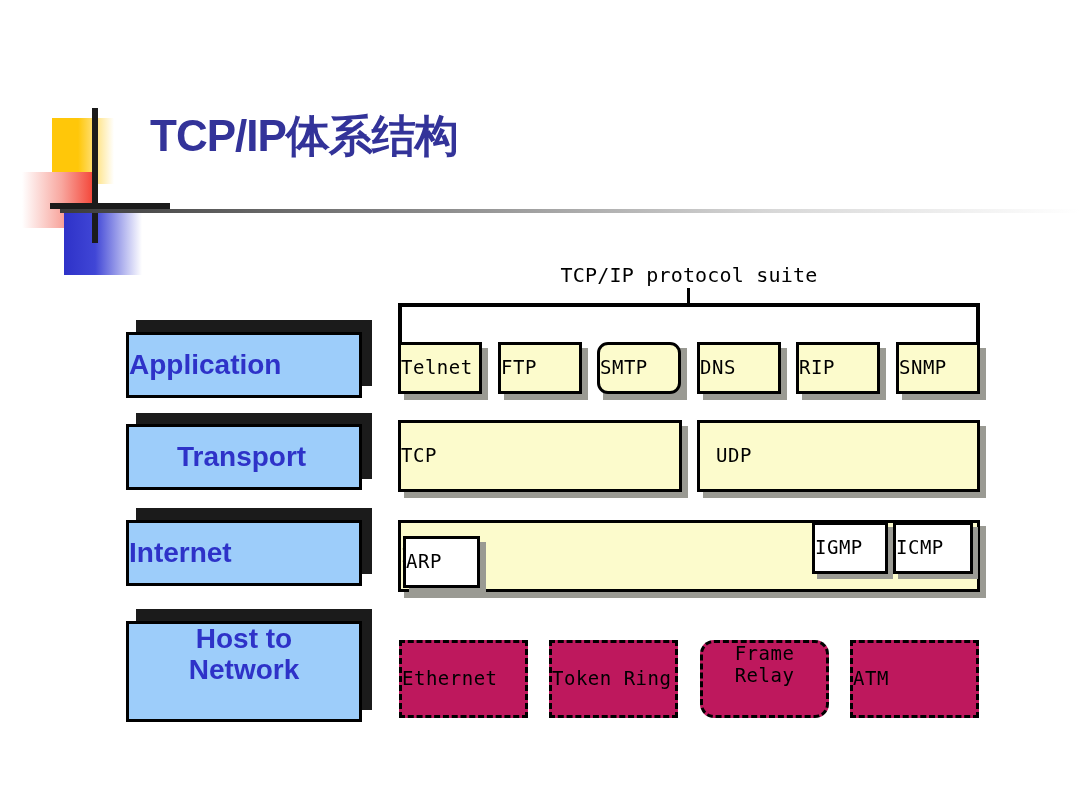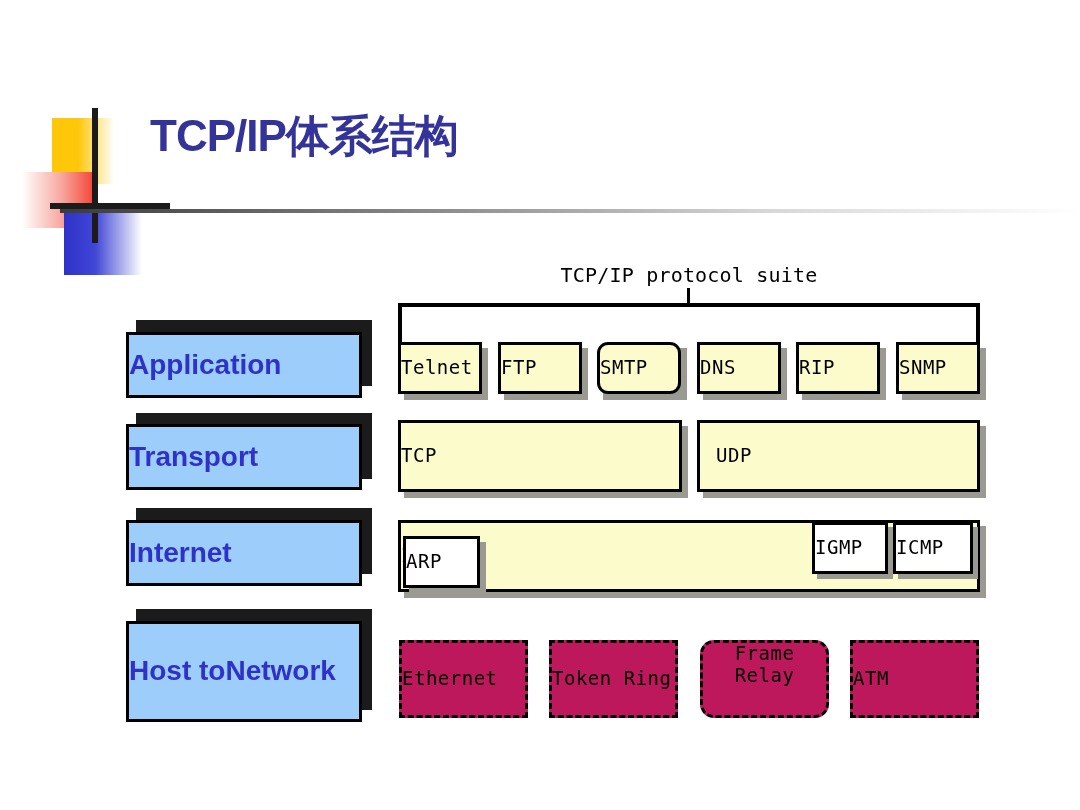--- a/index.html
+++ b/index.html
@@ -193,21 +193,21 @@
   <div class="pbox" style="left:796px; top:334px; width:84px; height:52px;">
     <span>RIP</span>
   </div>
 
   <div class="pbox-shadow" style="left:902px; top:340px; width:84px; height:52px;"></div>
   <div class="pbox" style="left:896px; top:334px; width:84px; height:52px;">
     <span>SNMP</span>
   </div>
 
   <div class="layer-shadow" style="left:136px; top:405px; width:236px; height:66px;"></div>
-  <div class="layer-label" style="left:126px; top:416px; width:236px; height:66px;">
+  <div class="layer-label" style="left:126px; top:416px; width:236px; height:66px;padding-left:48px;">
     <span>Transport</span>
   </div>
 
   <div class="pbox-shadow" style="left:404px; top:418px; width:284px; height:72px;"></div>
   <div class="pbox" style="left:398px; top:412px; width:284px; height:72px;">
     <span>TCP</span>
   </div>
 
   <div class="pbox-shadow" style="left:703px; top:418px; width:283px; height:72px;"></div>
   <div class="pbox" style="left:697px; top:412px; width:283px; height:72px;padding-left:16px;">
@@ -233,21 +233,21 @@
   <div class="pbox white" style="left:812px; top:514px; width:76px; height:52px; z-index:5;">
     <span>IGMP</span>
   </div>
 
   <div class="pbox-shadow" style="left:898px; top:519px; width:80px; height:52px; z-index:4;"></div>
   <div class="pbox white" style="left:893px; top:514px; width:80px; height:52px; z-index:5;">
     <span>ICMP</span>
   </div>
 
   <div class="layer-shadow" style="left:136px; top:601px; width:236px; height:101px;"></div>
-  <div class="layer-label" style="left:126px; top:613px; width:236px; height:101px; ">
+  <div class="layer-label" style="left:126px; top:613px; width:236px; height:101px; flex-direction:column;">
     <span>Host to</span>
     <span>Network</span>
   </div>
 
   <div class="pbox dashed" style="left:399px; top:632px; width:129px; height:78px;">
     <span>Ethernet</span>
   </div>
 
   <div class="pbox dashed" style="left:549px; top:632px; width:129px; height:78px;">
     <span>Token Ring</span>

